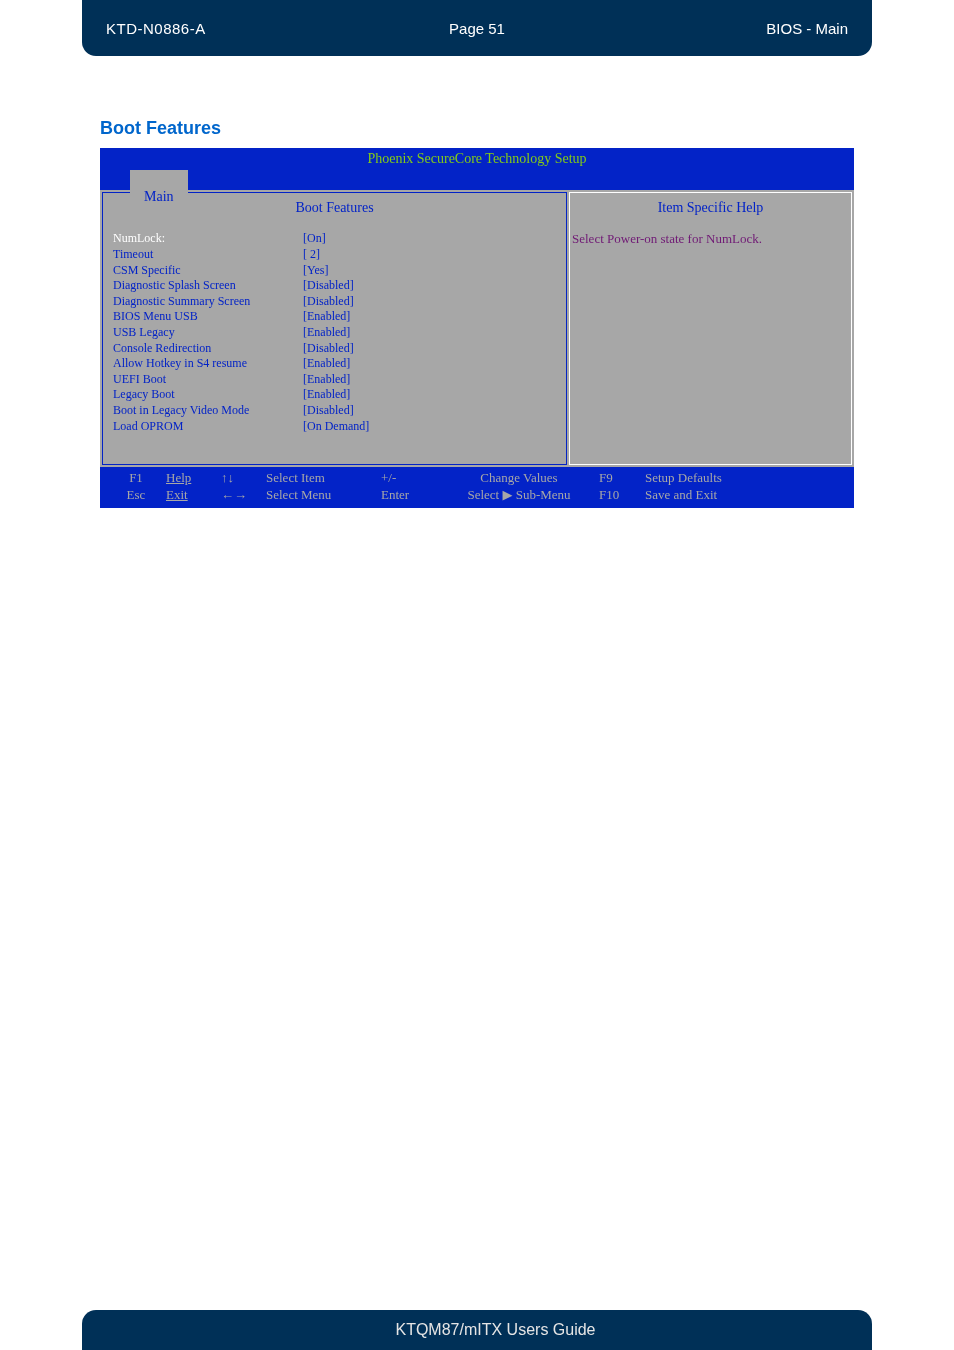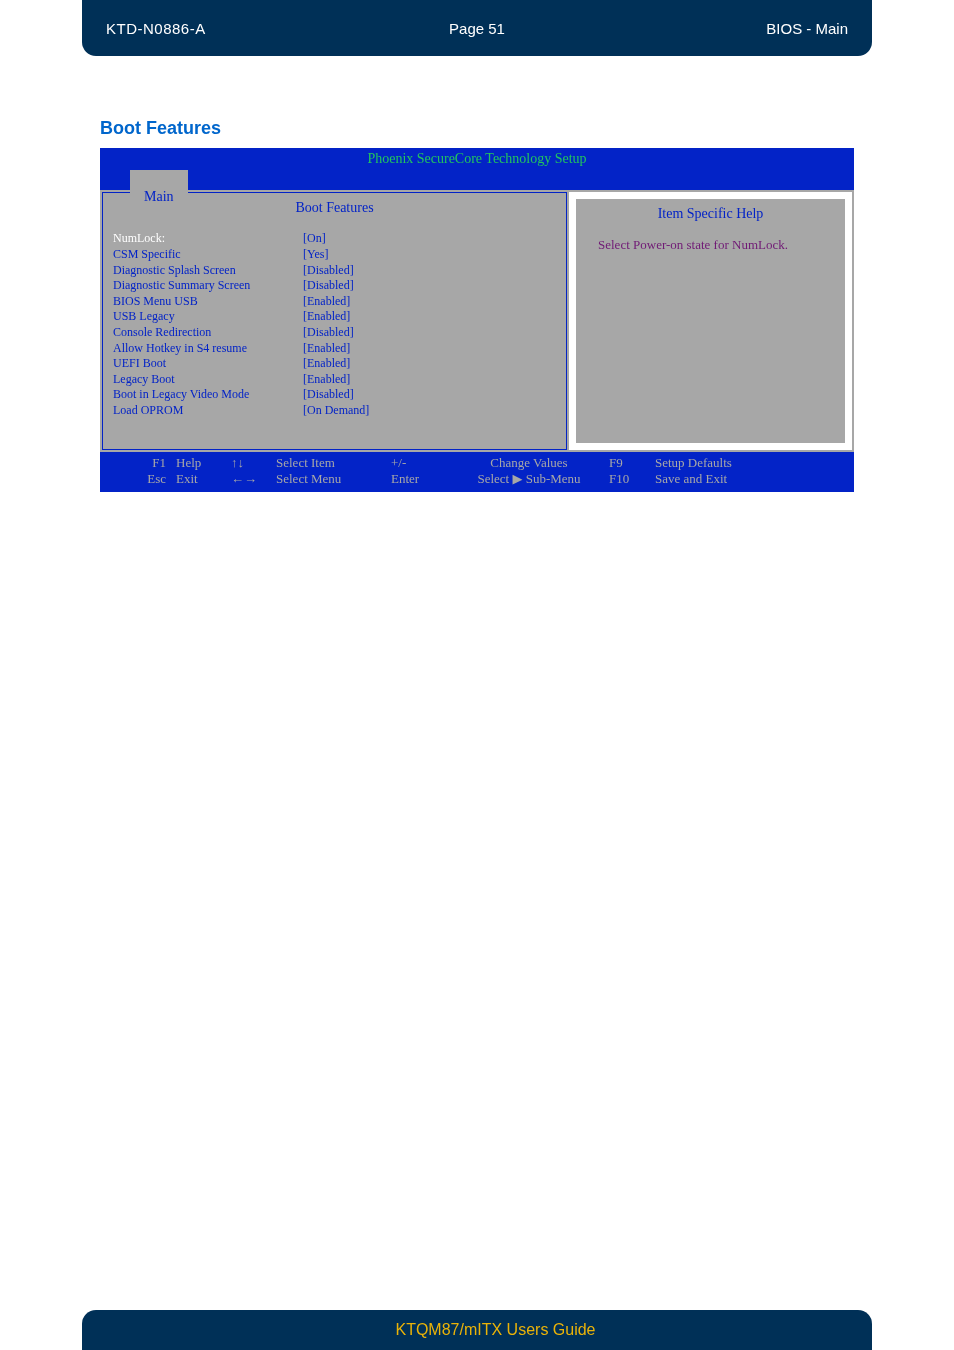--- a/index.html
+++ b/index.html
@@ -60,21 +60,21 @@
     position: absolute;
     left: 100px;
     top: 148px;
     width: 754px;
     font-family: Georgia, "Times New Roman", serif;
     font-size: 14px;
     line-height: 1.3;
   }
   .bios-title {
     background: #0323c7;
-    color: #22c55e;
+    color: #84cc16;
     text-align: center;
     padding: 2px 0;
     font-family: Georgia, serif;
   }
   .bios-tabs {
     background: #0323c7;
     height: 20px;
     position: relative;
   }
   .bios-tab-active {
@@ -93,22 +93,22 @@
     gap: 2px;
   }
   .bios-left {
     flex: 0 0 62%;
     border: 1px solid #0323c7;
     padding: 6px 10px 30px 10px;
     box-sizing: border-box;
   }
   .bios-right {
     flex: 1;
-    border: 7px solid #ffffff;
-    padding: 6px 22px;
+    border: 1px solid #ffffff;
+    padding: 6px 2px;
     box-sizing: border-box;
   }
   .bios-left-title,
   .bios-right-title {
     color: #0323c7;
     text-align: center;
     margin-bottom: 14px;
     font-family: Georgia, serif;
   }
   .bios-right-help {
@@ -143,40 +143,40 @@
     background: #0323c7;
     color: #a7a7a7;
     padding: 3px 6px 4px 6px;
     font-family: Georgia, serif;
     font-size: 13px;
   }
   .bios-footer .frow {
     display: flex;
     gap: 0;
   }
-  .bios-footer .fc1 { flex: 0 0 60px; text-align:right; padding-right:10px;}
-  .bios-footer .fc2 { flex: 0 0 55px;}
+  .bios-footer .fc1 { flex: 0 0 60px; text-align:center; }
+  .bios-footer .fc2 { flex: 0 0 55px; text-decoration: underline;}
   .bios-footer .fc3 { flex: 0 0 45px;}
   .bios-footer .fc4 { flex: 0 0 115px;}
   .bios-footer .fc5 { flex: 0 0 58px;}
   .bios-footer .fc6 { flex: 0 0 160px; text-align: center;}
   .bios-footer .fc7 { flex: 0 0 46px;}
   .bios-footer .fc8 { flex: 1;}
 
   
   .footer-bar {
     position: absolute;
     left: 82px;
     right: 82px;
     bottom: 0;
     height: 40px;
     background: #003057;
     border-top-left-radius: 14px;
     border-top-right-radius: 14px;
-    color: #eab308;
+    color: #e5e5e5;
     display: flex;
     align-items: center;
     justify-content: center;
     font-family: "Trebuchet MS", Arial, sans-serif;
     font-size: 16px;
     padding-left: 37px;
   }
 </style>
 </head>
 <body>
@@ -196,20 +196,24 @@
   </div>
   <div class="bios-body">
     <div class="bios-left">
       <div class="bios-left-title">Boot Features</div>
       <div id="bios-rows">
           <div class="bios-row selected">
             <span class="lbl">NumLock:</span>
             <span class="val"><span class="vinner">[On]</span></span>
           </div>
           <div class="bios-row">
+            <span class="lbl">Timeout</span>
+            <span class="val">[  2]</span>
+          </div>
+          <div class="bios-row">
             <span class="lbl">CSM Specific</span>
             <span class="val">[Yes]</span>
           </div>
           <div class="bios-row">
             <span class="lbl">Diagnostic Splash Screen</span>
             <span class="val">[Disabled]</span>
           </div>
           <div class="bios-row">
             <span class="lbl">Diagnostic Summary Screen</span>
             <span class="val">[Disabled]</span>

